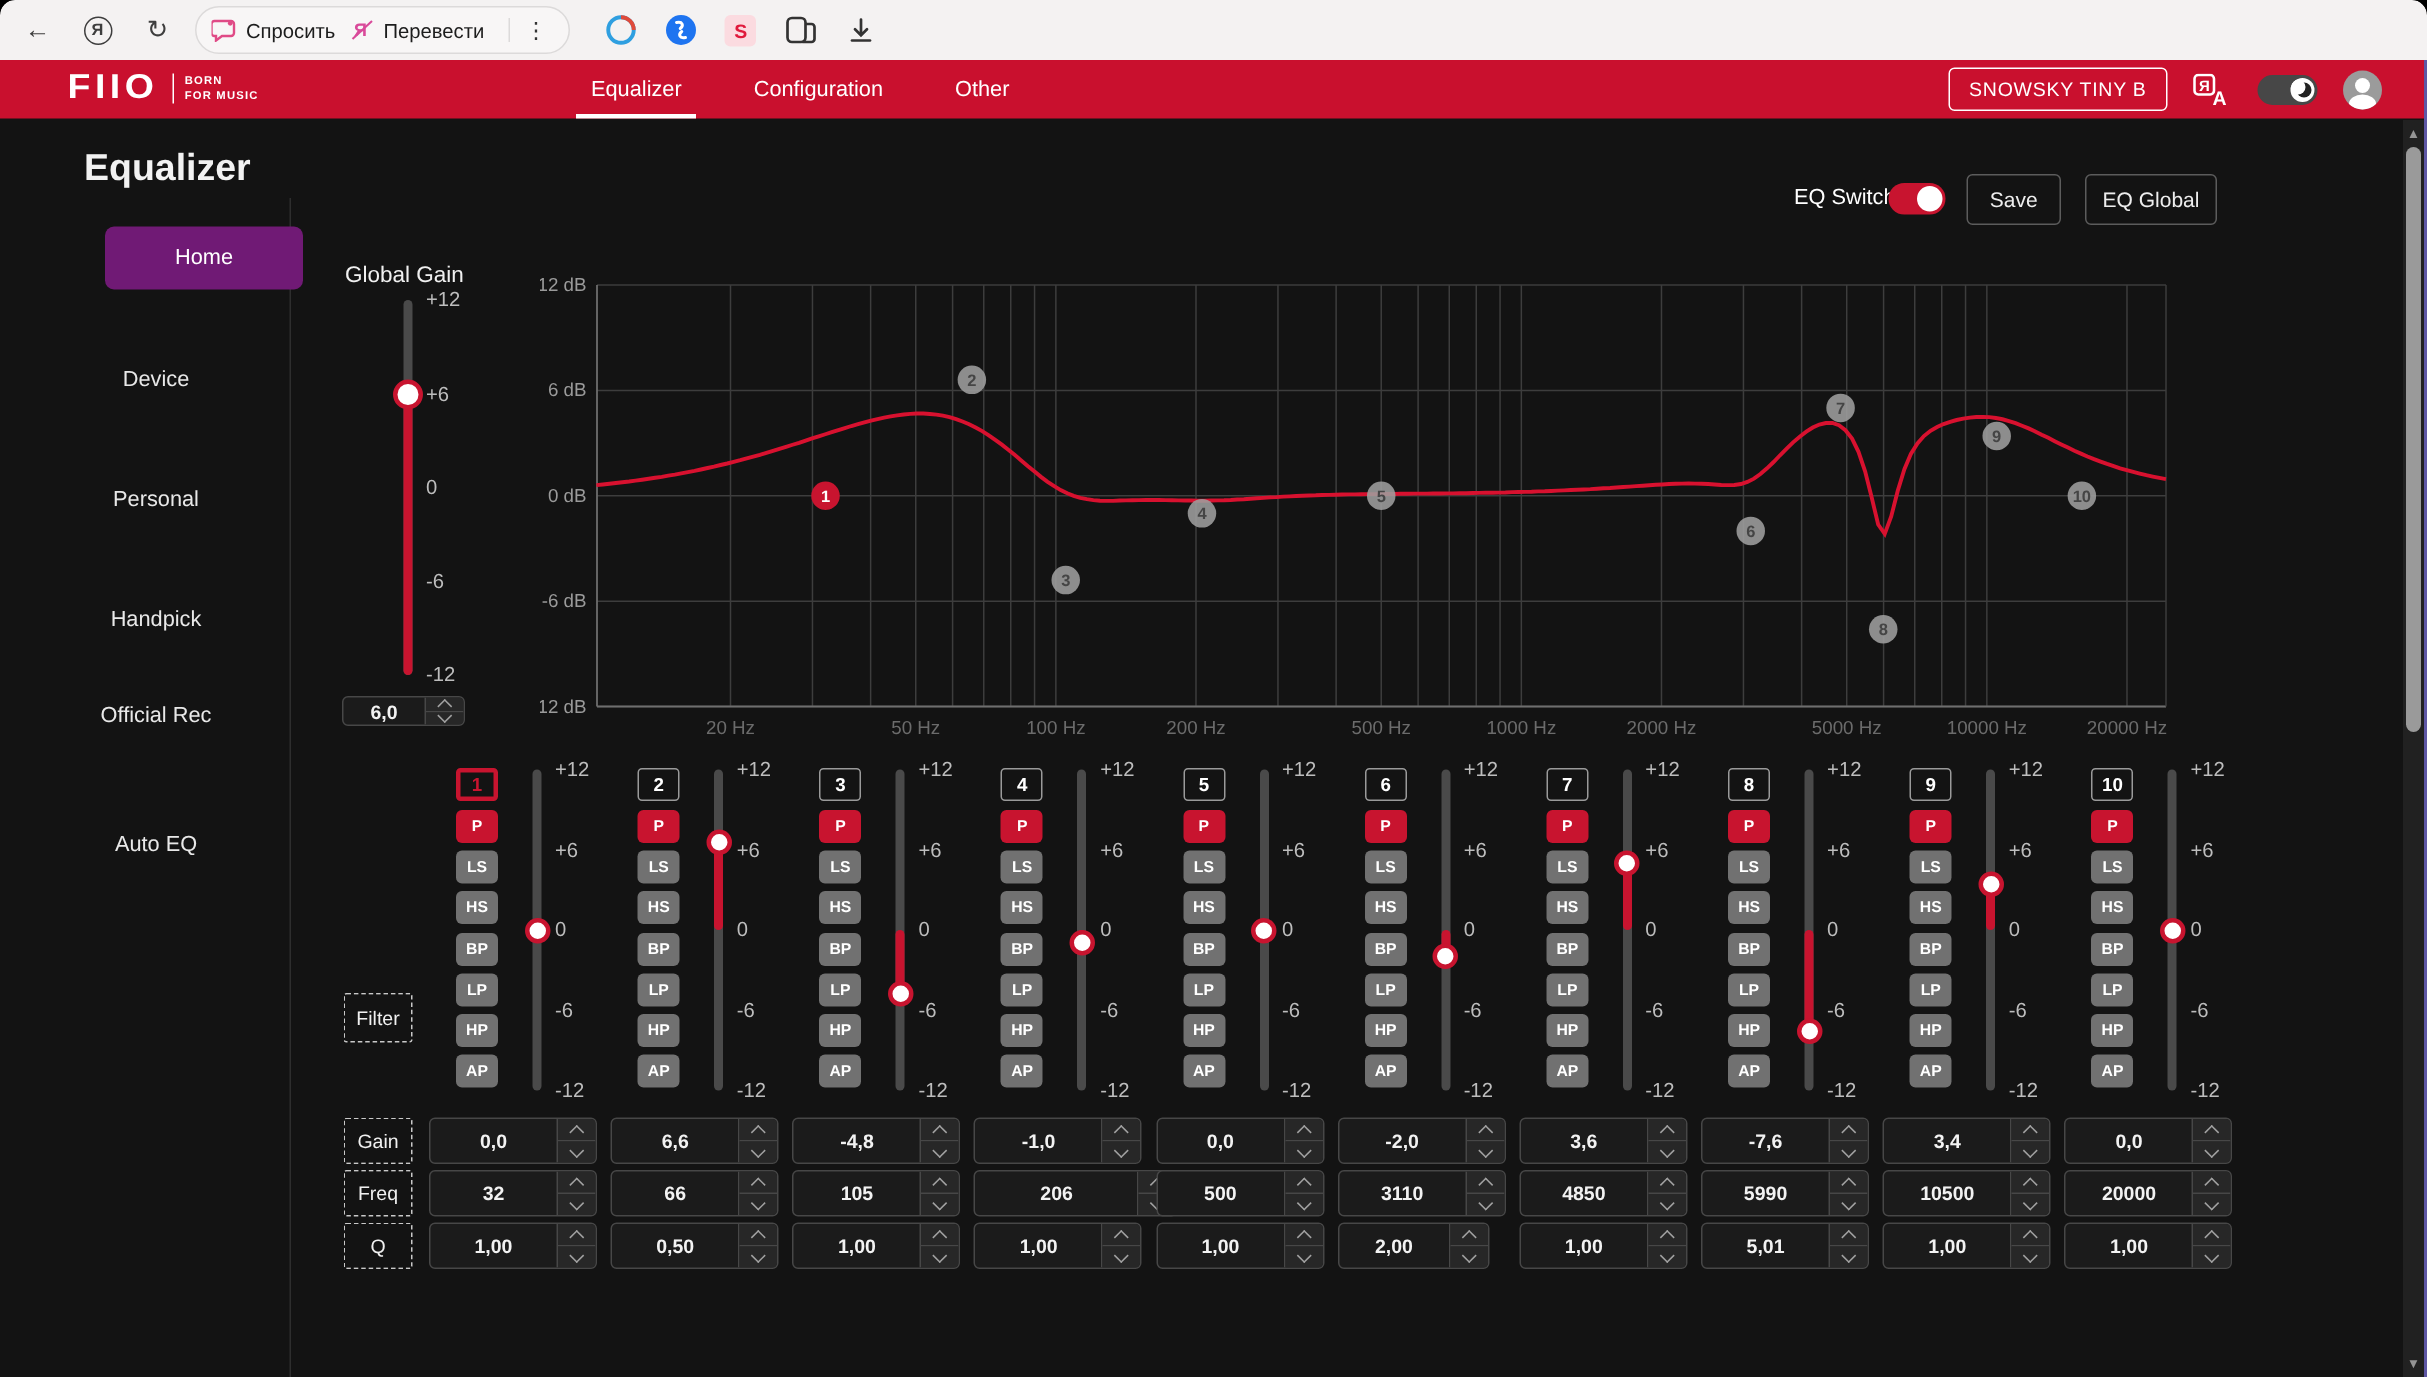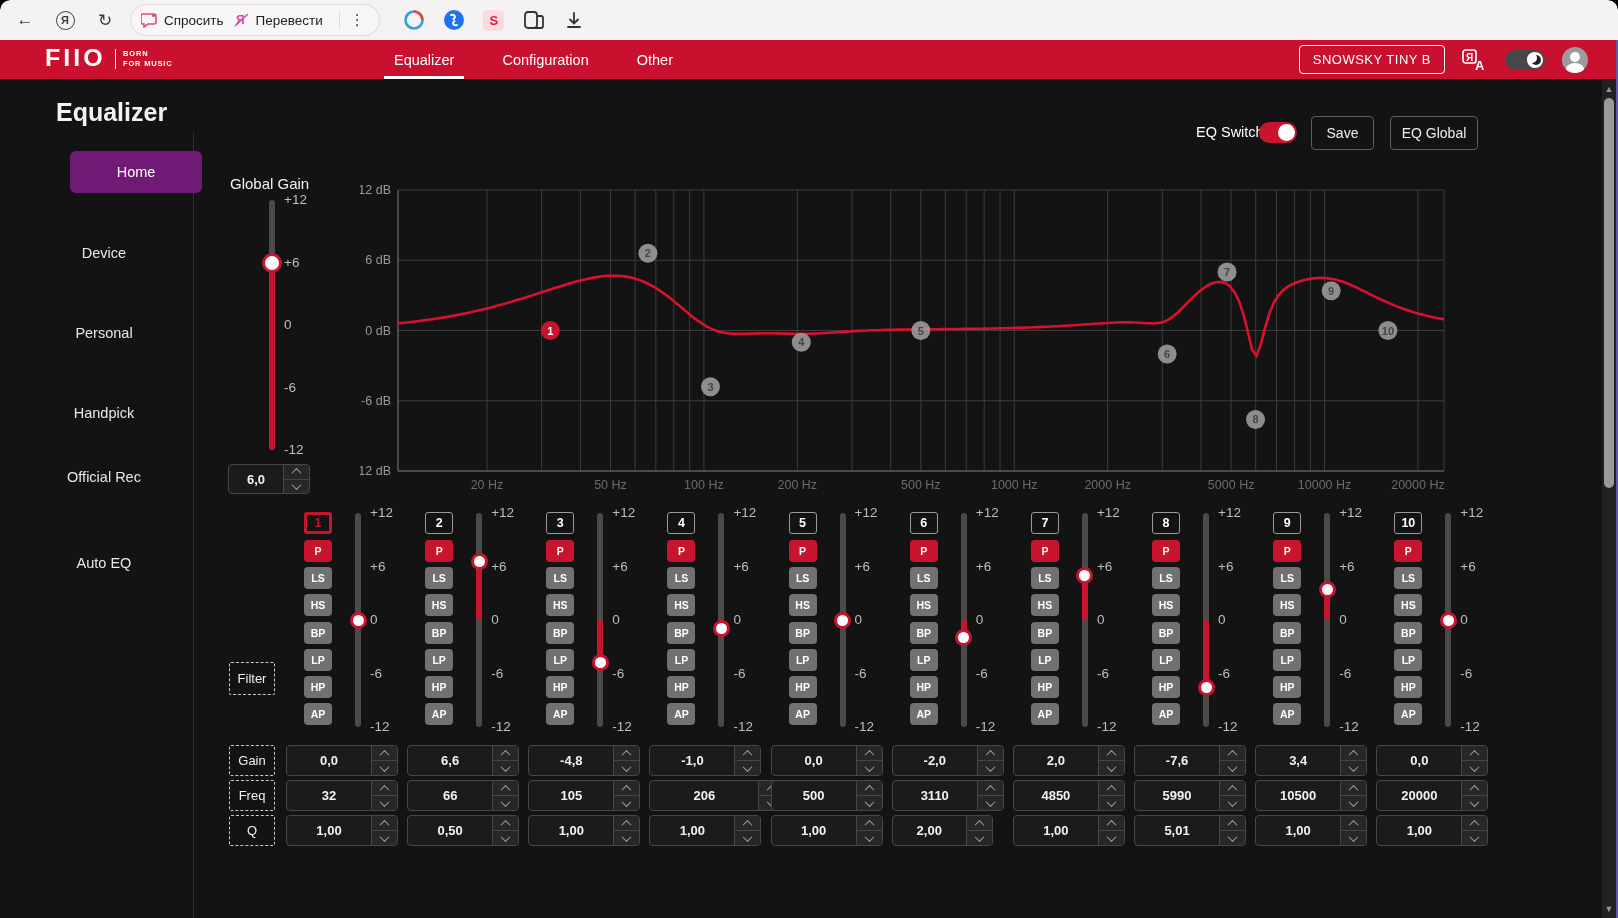--- a/index.html
+++ b/index.html
@@ -194,21 +194,21 @@
   <div class="gg-label">Global Gain</div>
   <div id="global-gain">
       <div class="vtrack" style="left: 269px; top: 200px; width: 6px; height: 250px;"></div>
       <div class="vfill" style="left: 269px; top: 262.5px; width: 6px; height: 187.5px;"></div>
       <div class="vknob gknob" style="left: 262px; top: 252.5px;"></div>
       <div class="scale-lab" style="left: 284px; top: 191px;">+12</div>
       <div class="scale-lab" style="left: 284px; top: 253.5px;">+6</div>
       <div class="scale-lab" style="left: 284px; top: 316px;">0</div>
       <div class="scale-lab" style="left: 284px; top: 378.5px;">-6</div>
       <div class="scale-lab" style="left: 284px; top: 441px;">-12</div>
-      <div class="num-input" style="left: 228px; top: 464px; width: 82px; height: 30px;">
+      <div class="num-input" style="left: 228px; top: 464px; width: 82px; height: 20px;">
         <div class="val">6,0</div>
         <div class="spin">
           <div class="sb">
             <span class="chev up"></span>
           </div>
           <div class="sb">
             <span class="chev down"></span>
           </div>
         </div>
       </div>
@@ -531,21 +531,21 @@
         <div class="spin">
           <div class="sb">
             <span class="chev up"></span>
           </div>
           <div class="sb">
             <span class="chev down"></span>
           </div>
         </div>
       </div>
       <div class="num-input" style="left: 1012.9px; top: 745px; width: 112px;">
-        <div class="val">2,0</div>
+        <div class="val">3,6</div>
         <div class="spin">
           <div class="sb">
             <span class="chev up"></span>
           </div>
           <div class="sb">
             <span class="chev down"></span>
           </div>
         </div>
       </div>
       <div class="num-input" style="left: 1134.05px; top: 745px; width: 112px;">

